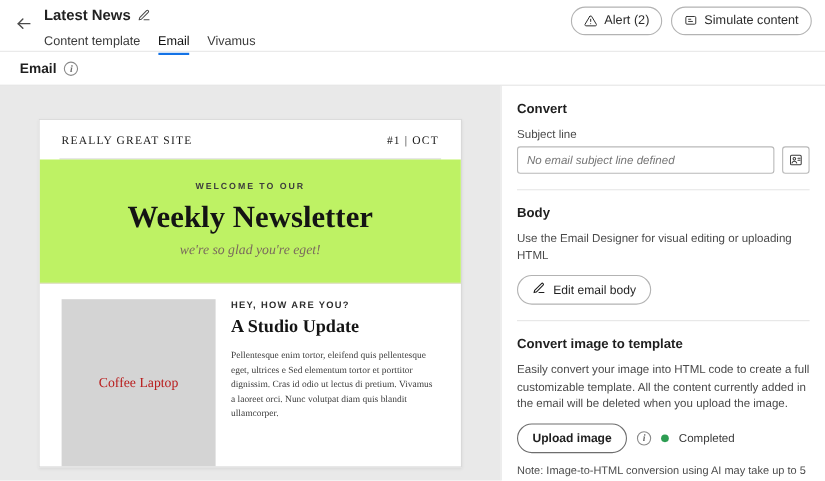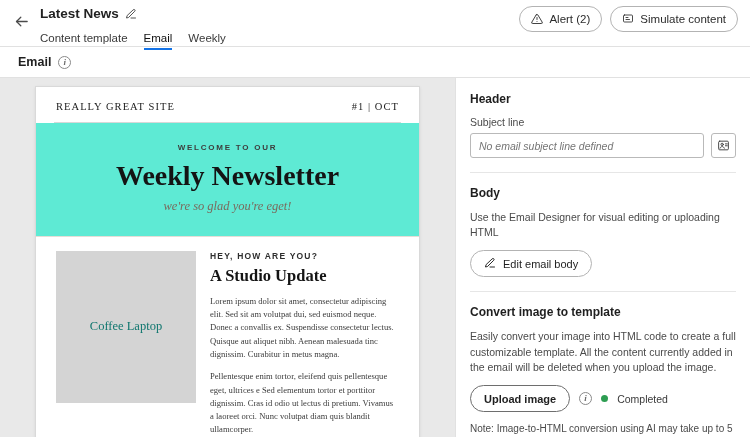--- a/index.html
+++ b/index.html
@@ -86,40 +86,40 @@
   .email-topbar {
     border-bottom: 1px solid #d8d8d8;
     display: flex; align-items: center; justify-content: space-between;
     padding: 14px 2px 10px;
     font-size: 10.5px; letter-spacing: .10em; color: #1c1c1c;
     font-family: "Liberation Serif", serif;
   }
   .email-topbar .left { font-weight: 400; }
   .email-topbar .right { white-space: nowrap; }
   .hero {
-    background: #5eead4; text-align: center; padding: 20px 10px 22px;
+    background: #bef264; text-align: center; padding: 20px 10px 22px;
     border-bottom: 1px solid #e6ded7;
   }
   .hero .eyebrow {
     font-size: 8px; letter-spacing: .22em; color: #3d3d3d; font-weight: 700;
     font-family: "Liberation Sans", sans-serif;
   }
   .hero h1 {
     margin: 9px 0 8px; font-size: 28px; line-height: 1.05;
     font-family: "Liberation Serif", serif; font-weight: 700; color: #141414;
   }
   .hero .sub {
     font-size: 12.5px; color: #7a6a5d; font-style: italic;
     font-family: "Liberation Serif", serif;
   }
   .article { display: flex; gap: 14px; padding: 14px 2px 0; }
   .thumb {
     width: 140px; height: 152px; background: #d4d4d4; flex: 0 0 140px;
     display: flex; align-items: center; justify-content: center;
-    color: #0f766e; font-size: 12.5px; font-family: "Liberation Serif", serif;
+    color: #b91c1c; font-size: 12.5px; font-family: "Liberation Serif", serif;
   }
   .article-body { flex: 1 1 auto; min-width: 0; }
   .kicker {
     font-size: 8.5px; letter-spacing: .14em; font-weight: 700; color: #2e2e2e;
   }
   .article-body h2 {
     margin: 5px 0 9px; font-size: 16.5px;
     font-family: "Liberation Serif", serif; font-weight: 700; color: #141414;
   }
   .article-body p {
@@ -181,21 +181,21 @@
         <span class="pencil-icon">
           <svg width="12" height="12" viewBox="0 0 24 24" fill="none" stroke="currentColor" stroke-width="1.9" stroke-linecap="round" stroke-linejoin="round">
             <path d="M12 20h9"></path>
             <path d="M16.5 3.5a2.12 2.12 0 0 1 3 3L7 19l-4 1 1-4Z"></path>
           </svg>
         </span>
       </div>
       <div class="tabs">
         <div class="tab">Content template</div>
         <div class="tab active">Email</div>
-        <div class="tab">Weekly</div>
+        <div class="tab">Vivamus</div>
       </div>
     </div>
 
     <div class="topbar-right">
       <div class="btn-outline">
         <span class="ico">
           <svg width="12" height="12" viewBox="0 0 24 24" fill="none" stroke="currentColor" stroke-width="1.8" stroke-linecap="round" stroke-linejoin="round">
             <path d="M10.3 3.8 1.8 18a2 2 0 0 0 1.7 3h17a2 2 0 0 0 1.7-3L13.7 3.8a2 2 0 0 0-3.4 0Z"></path>
             <line x1="12" y1="9" x2="12" y2="13"></line>
             <line x1="12" y1="17" x2="12.01" y2="17"></line>
@@ -236,34 +236,33 @@
           <h1>Weekly Newsletter</h1>
           <div class="sub">we're so glad you're eget!</div>
         </div>
 
         <div class="email-inner">
           <div class="article">
             <div class="thumb">Coffee Laptop</div>
             <div class="article-body">
               <div class="kicker">HEY, HOW ARE YOU?</div>
               <h2>A Studio Update</h2>
-              <p>Lorem ipsum dolor sit amet, consectetur adipiscing elit. Sed sit am volutpat dui, sed euismod neque. Donec a convallis ex. Suspendisse consectetur lectus. Quisque aut aliquet nibh. Aenean malesuada tinc dignissim. Curabitur in metus magna.</p>
               <p>Pellentesque enim tortor, eleifend quis pellentesque eget, ultrices e Sed elementum tortor et porttitor dignissim. Cras id odio ut lectus di pretium. Vivamus a laoreet orci. Nunc volutpat diam quis blandit ullamcorper.</p>
 
             </div>
           </div>
         </div>
 
       </div>
     </div>
 
     <div class="rail">
 
       <div class="panel">
-        <div class="panel-title">Header</div>
+        <div class="panel-title">Convert</div>
         <div class="field-label">Subject line</div>
         <div class="field-row">
           <input class="text-input" type="text" placeholder="No email subject line defined" style="">
           <div class="icon-btn">
             <svg width="13" height="13" viewBox="0 0 24 24" fill="none" stroke="currentColor" stroke-width="1.7" stroke-linecap="round" stroke-linejoin="round">
               <rect x="3" y="4" width="18" height="16" rx="2"></rect>
               <circle cx="9.5" cy="10" r="2.2"></circle>
               <path d="M5.5 17c.8-2 2.3-3 4-3s3.2 1 4 3"></path>
               <line x1="15.5" y1="9" x2="19" y2="9"></line>
               <line x1="15.5" y1="12.5" x2="19" y2="12.5"></line>

